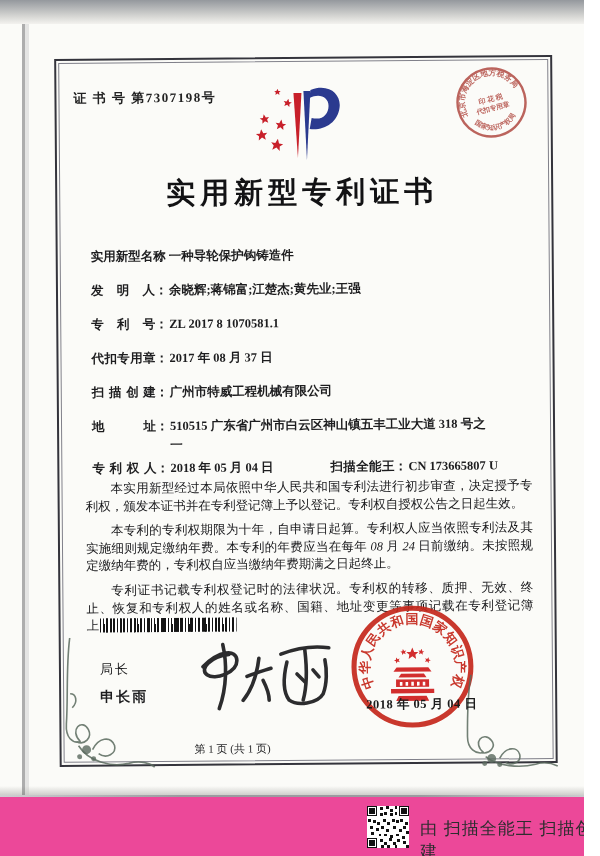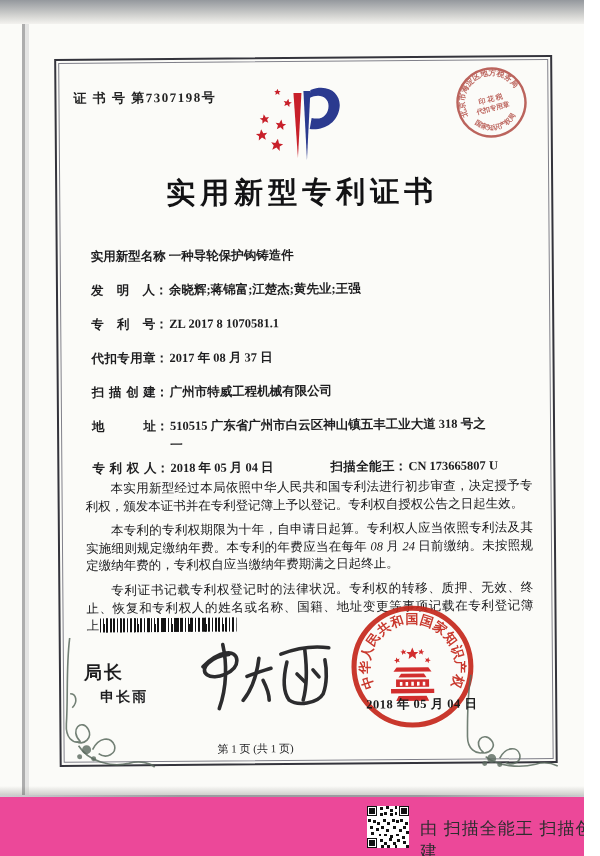--- a/index.html
+++ b/index.html
@@ -41,31 +41,31 @@
   .paras{position:absolute;left:85px;top:479px;width:447px;font-size:12.5px;line-height:17.6px;
          font-style:oblique 6deg;color:#17171a;}
   .paras p{margin:0 0 7px 0;text-indent:2em;text-align:justify;}
 
   .barcode{position:absolute;left:98px;top:617px;width:137px;height:14px;background-color:#fff;
     background-image:
       repeating-linear-gradient(90deg,#141414 0 1.5px,rgba(0,0,0,0) 1.5px 3.4px),
       repeating-linear-gradient(90deg,rgba(0,0,0,0) 0 6px,#141414 6px 8.5px,rgba(0,0,0,0) 8.5px 14px),
       repeating-linear-gradient(90deg,rgba(0,0,0,0) 0 11px,#141414 11px 12.5px,rgba(0,0,0,0) 12.5px 23px);}
 
-  .director-title{position:absolute;left:82px;top:659px;font-size:18px;font-weight:700;letter-spacing:2px;
+  .director-title{position:absolute;left:98px;top:659px;font-size:13px;font-weight:400;letter-spacing:2px;
                   font-family:"Liberation Sans","DejaVu Sans",sans-serif;}
   .director-name{position:absolute;left:98px;top:687px;font-size:14px;font-weight:700;letter-spacing:2px;
                  font-family:Liberation Sans, sans-serif;}
   .signature{position:absolute;left:183px;top:636px;}
 
   .big-seal{position:absolute;left:347px;top:604px;opacity:.92;}
   .seal-date{position:absolute;left:364px;top:697px;width:112px;font-size:12.5px;font-weight:700;
              color:#1b1b1b;letter-spacing:.5px;z-index:5;}
 
-  .page-num{position:absolute;left:192px;top:741px;width:122px;text-align:center;font-size:11px;color:#2a2a2c;}
+  .page-num{position:absolute;left:192px;top:741px;width:122px;text-align:left;font-size:11px;color:#2a2a2c;}
 
   .flourish{position:absolute;}
   .flourish.bl{left:56px;top:636px;}
   .flourish.br{left:457px;top:676px;transform:scaleX(-1);}
 
   
   .footer-divider{position:absolute;left:0;top:795px;width:600px;height:2px;
     background:linear-gradient(90deg,#cfcfd2,#9b9ba0 30%,#9b9ba0 70%,#cfcfd2);z-index:10;}
   .footer{position:absolute;left:0;top:797px;width:600px;height:59px;background:#ec4899;z-index:10;}
   .footer-qr{position:absolute;left:367px;top:9px;}

